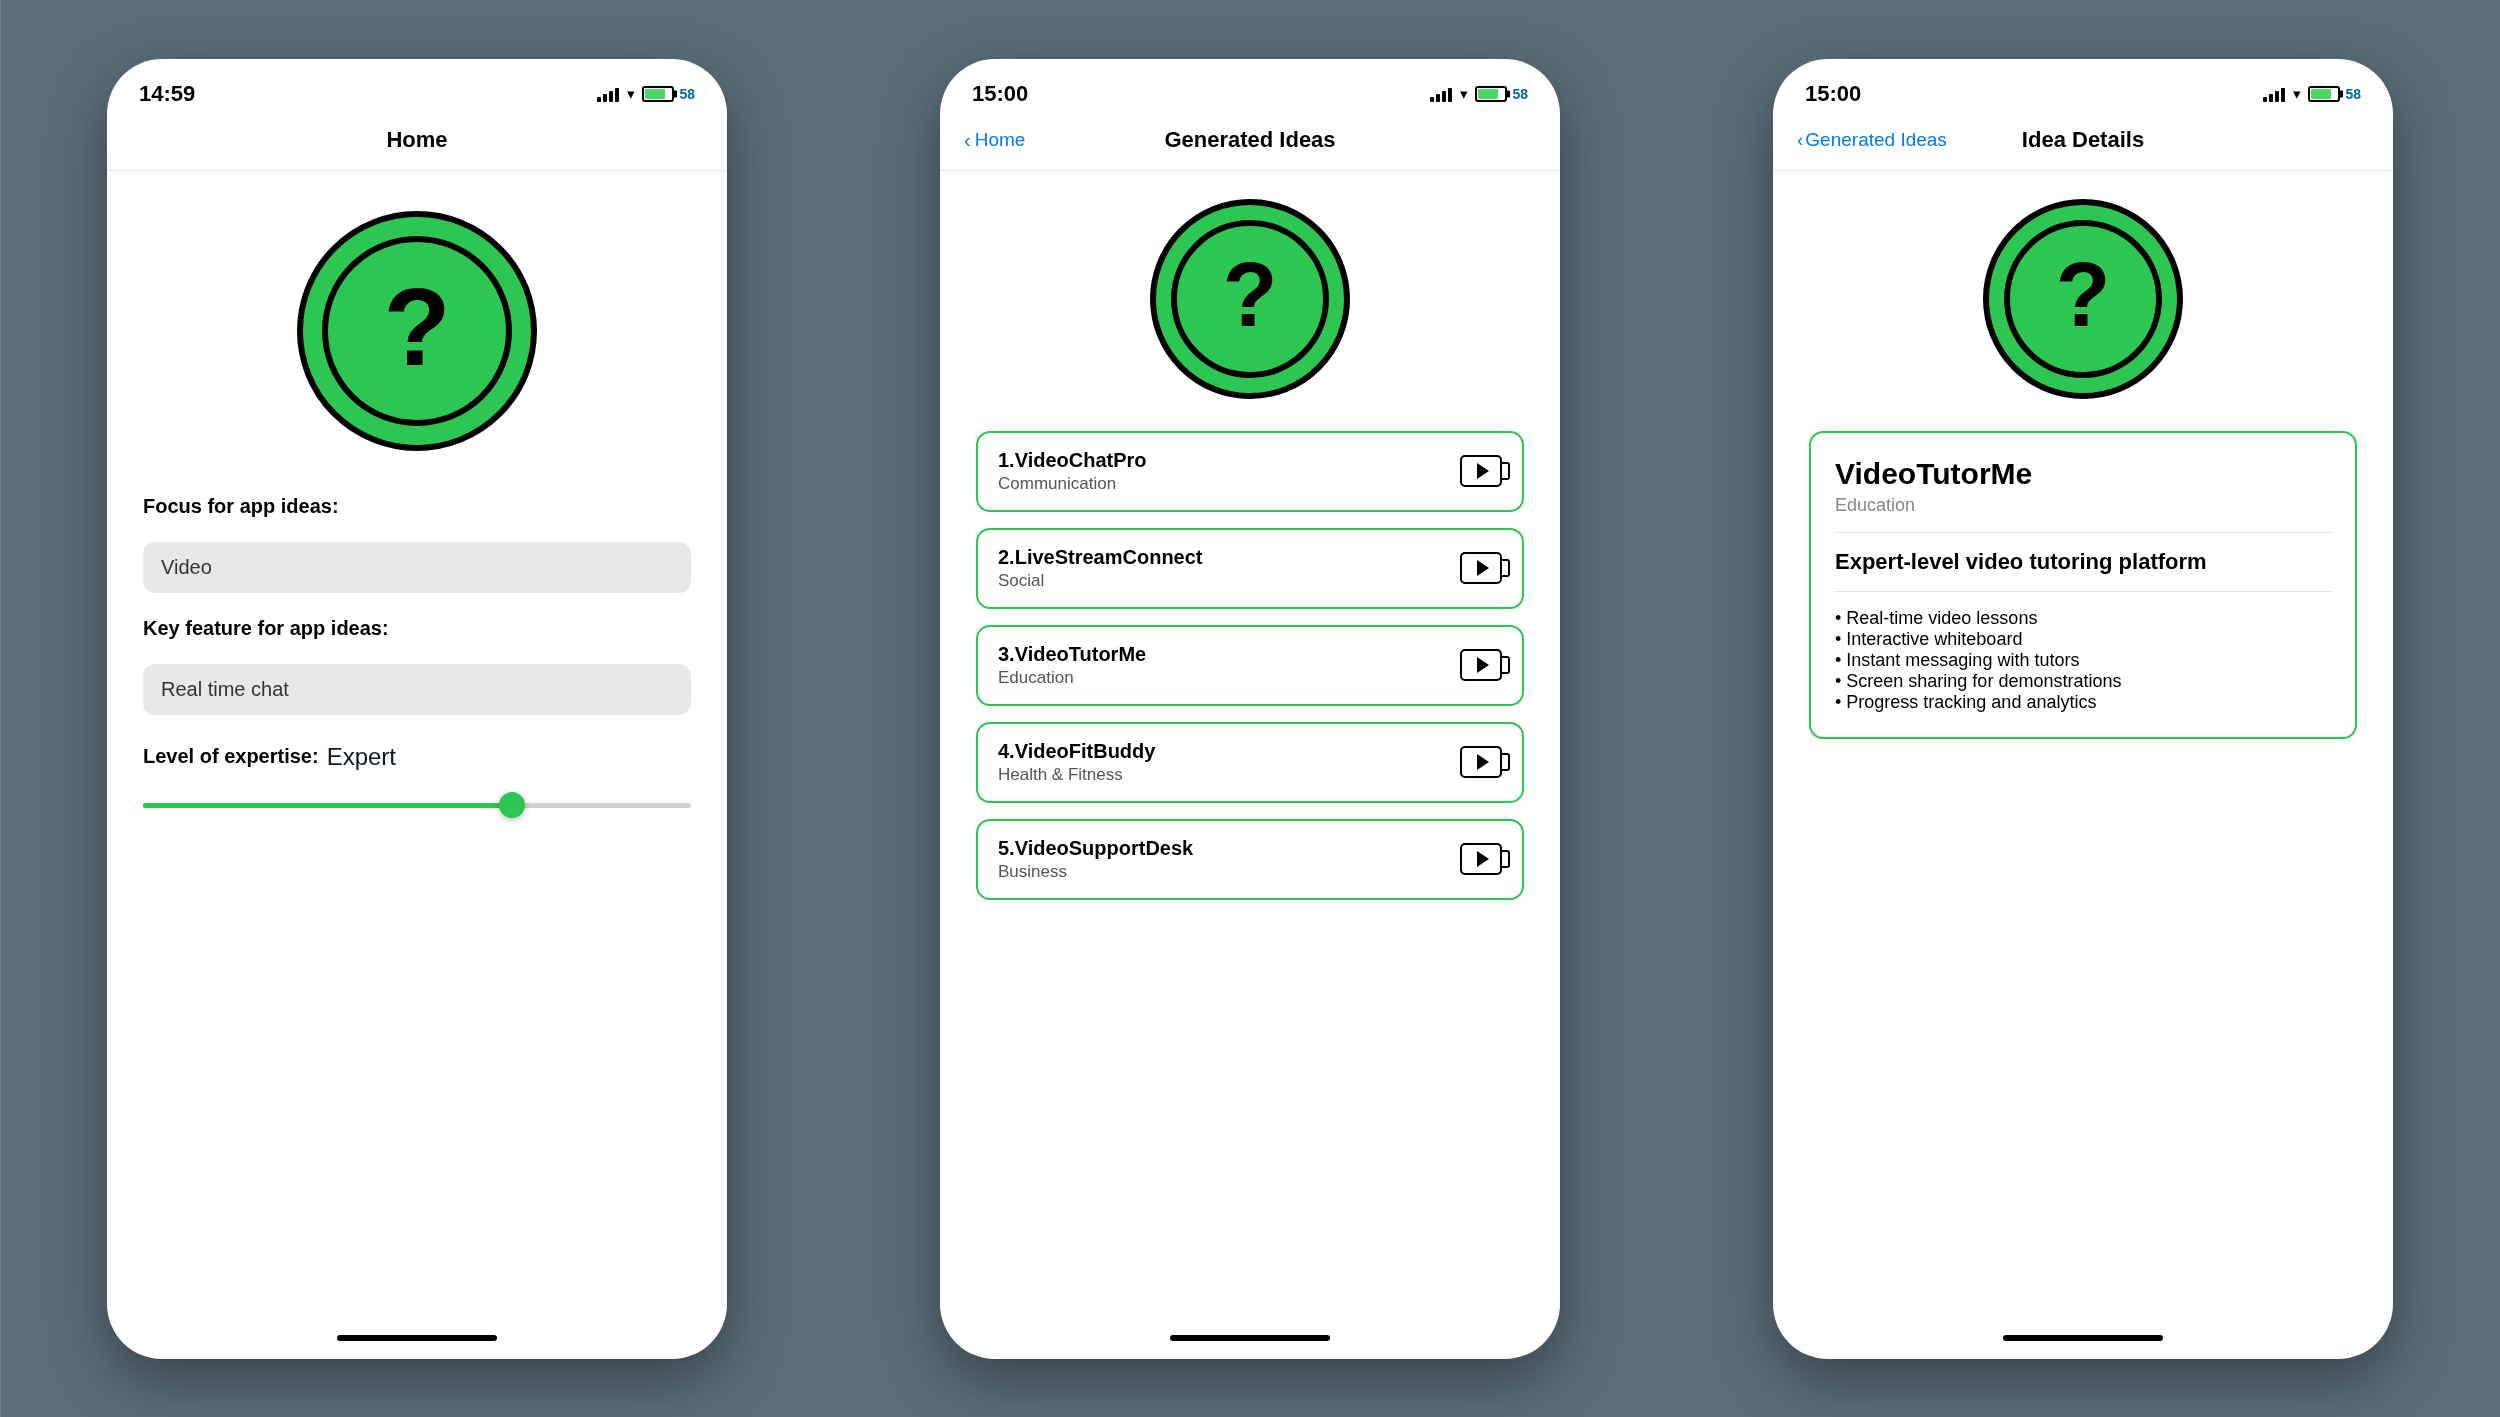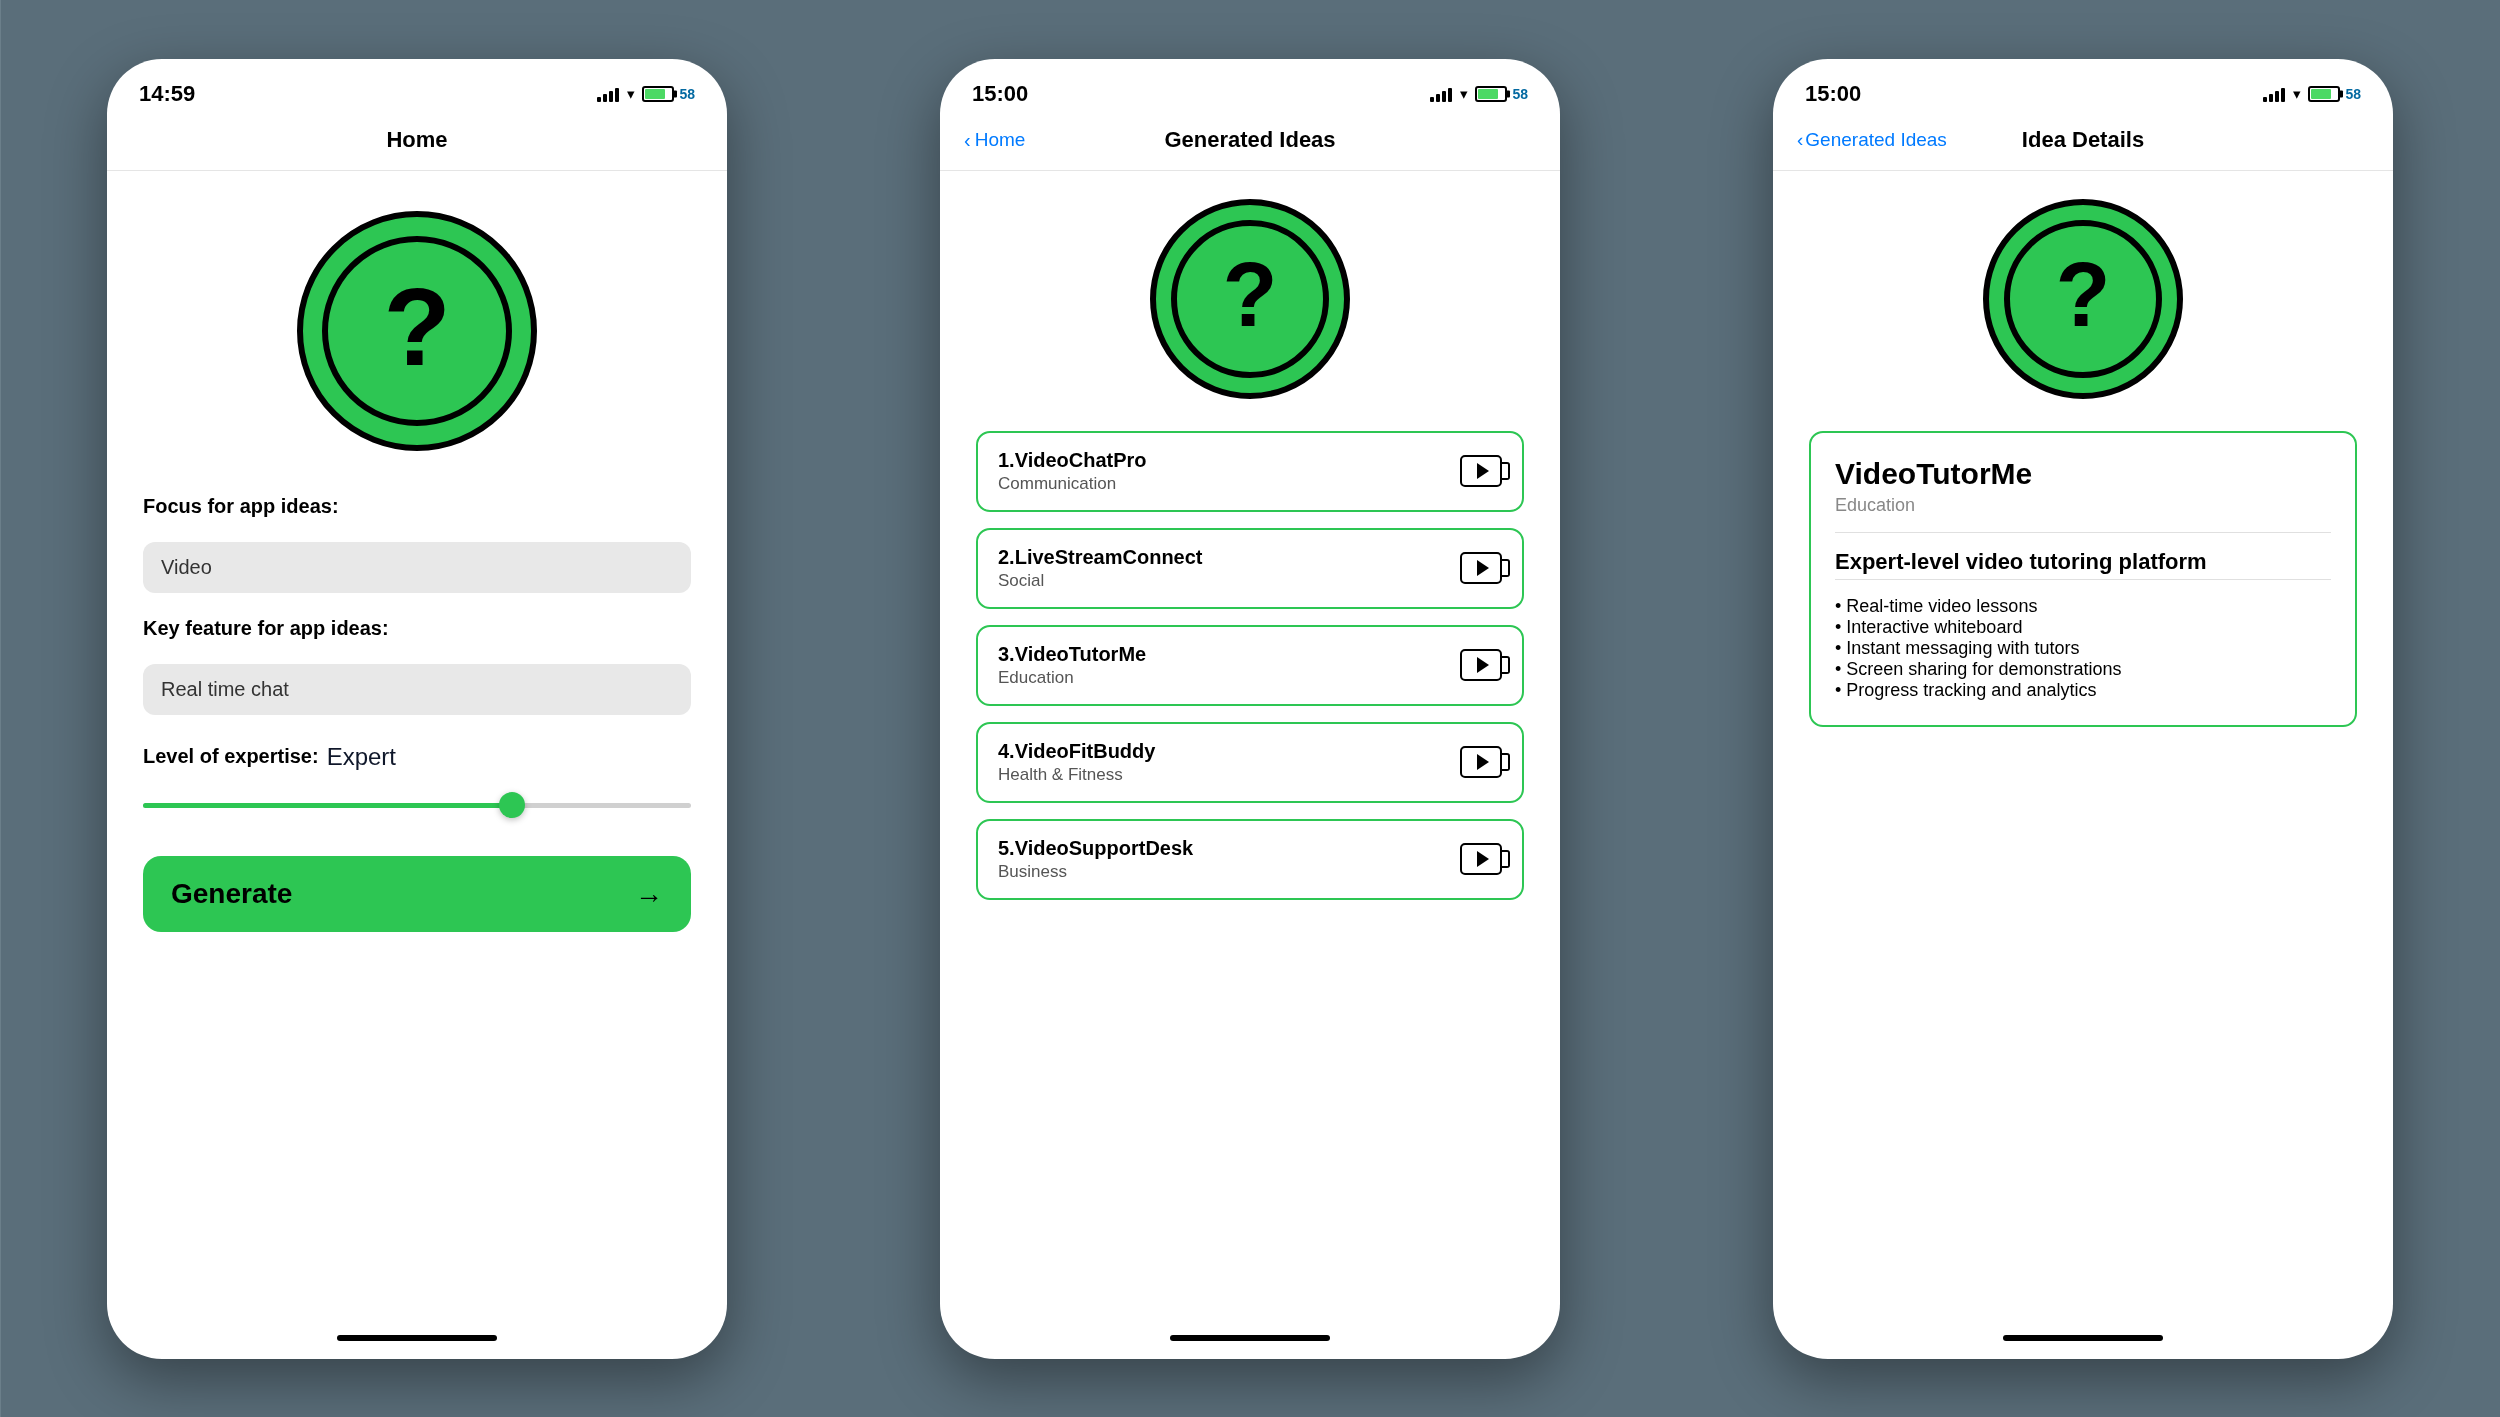--- a/index.html
+++ b/index.html
@@ -397,21 +397,21 @@
       margin-bottom: 16px;
       padding-bottom: 16px;
       border-bottom: 1px solid #e0e0e0;
     }
 
     .detail-description {
       font-size: 22px;
       font-weight: 600;
       color: #000;
       margin-bottom: 16px;
-      padding-bottom: 4px;
+      padding-bottom: 16px;
       border-bottom: 1px solid #e0e0e0;
     }
 
     .detail-features {
       display: flex;
       flex-direction: column;
     }
 
     .detail-feature {
       font-size: 18px;
@@ -520,24 +520,20 @@
             <span class="expertise-value">Expert</span>
           </div>
 
           <div class="slider-container">
             <div class="slider-track">
               <div class="slider-fill"></div>
               <div class="slider-thumb"></div>
             </div>
           </div>
 
-          <button class="generate-btn">
-            <span class="generate-label">Generate</span>
-            <span class="generate-arrow">→</span>
-          </button>
         </div>
       </div>
 
       <div class="home-indicator">
         <div class="home-bar"></div>
       </div>
     </div>
   </div>
 
   <div class="phone-screen">

